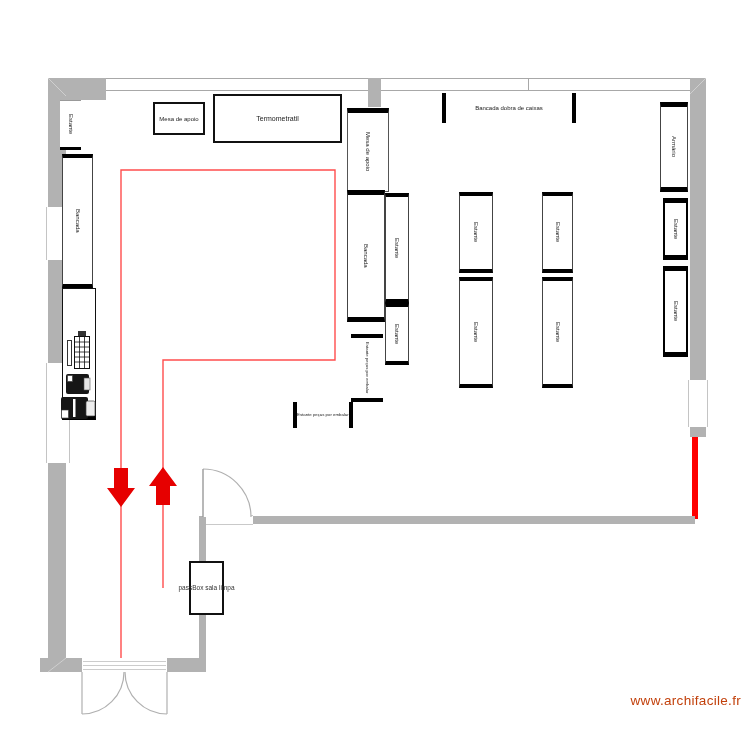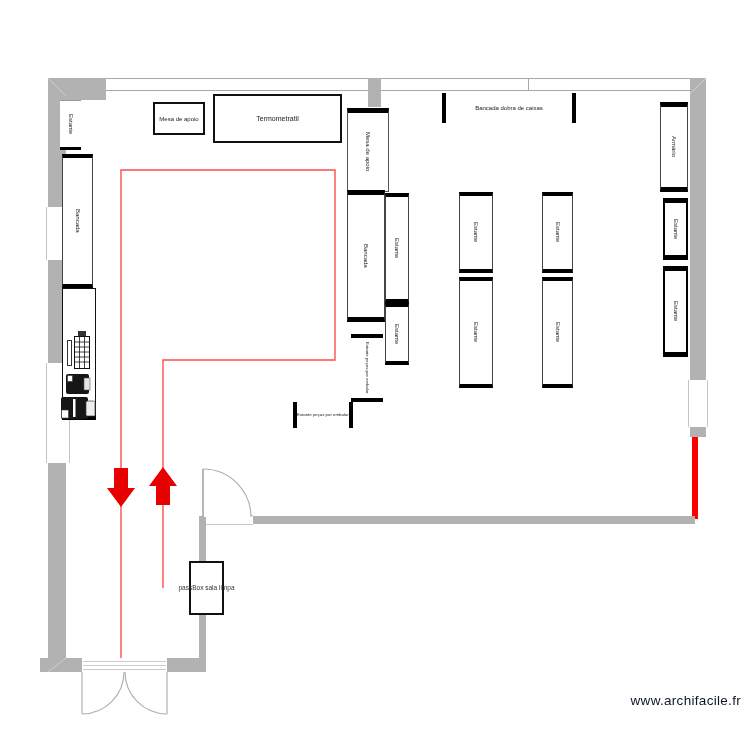--- a/index.html
+++ b/index.html
@@ -10,21 +10,21 @@
   .band{position:absolute;background:#fff;border-top:1px solid #a8a8a8;border-bottom:1px solid #a8a8a8;box-sizing:border-box;}
   .furn{position:absolute;background:#fff;box-sizing:border-box;display:flex;align-items:center;justify-content:center;}
   .shelf{border-left:1px solid #444;border-right:1px solid #444;border-top:4px solid #000;border-bottom:4px solid #000;}
   .shelf5{border-left:1px solid #444;border-right:1px solid #444;border-top:5px solid #000;border-bottom:5px solid #000;}
   .boxed{border:2px solid #111;}
   .barsLR{border-left:4px solid #000;border-right:4px solid #000;}
   .lbl{font-size:6px;color:#222;white-space:nowrap;line-height:1;}
   .lbl.v{writing-mode:vertical-rl;}
   .lbl.tiny{transform:scale(0.72);transform-origin:center;}
   .lbl.med{font-size:7px;}
-  #watermark{position:absolute;right:9px;top:693px;font-size:13.5px;color:#0f172a;letter-spacing:0.3px;}
+  #watermark{position:absolute;right:9px;top:693px;font-size:13.5px;color:#c2410c;letter-spacing:0.3px;}
   svg.overlay{position:absolute;left:0;top:0;pointer-events:none;}
 </style>
 </head>
 <body>
 
 <div id="plan">
 
   <div class="band" style="left:48px;top:78px;width:658px;height:13px;"></div>
   <div class="wall" style="left:528px;top:78px;width:1px;height:13px;background:#a8a8a8;"></div>
   <div class="wall" style="left:48px;top:78px;width:58px;height:22px;"></div>

